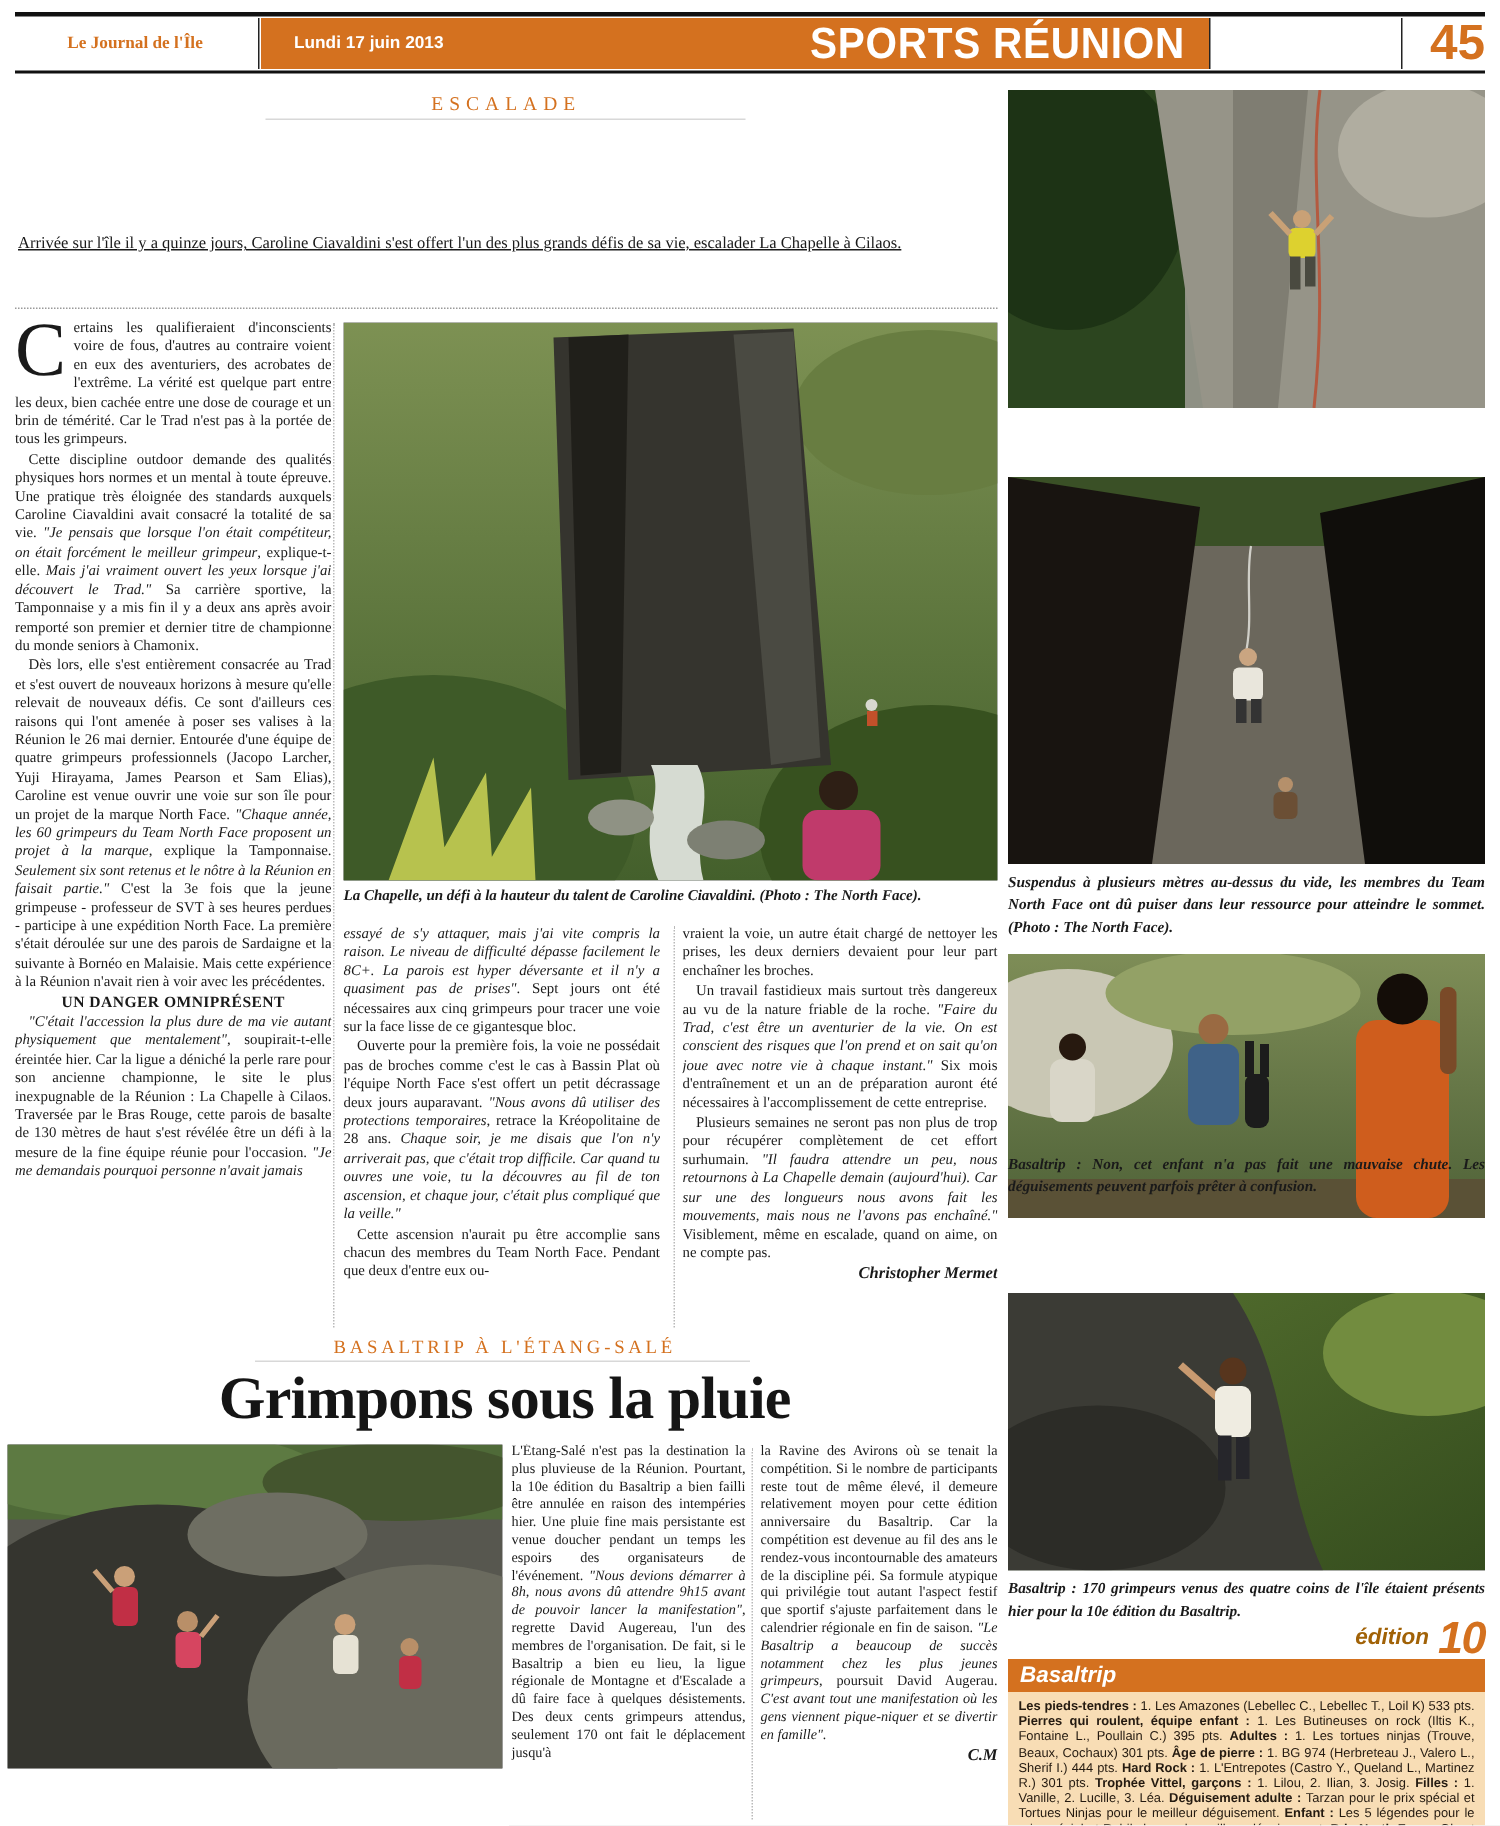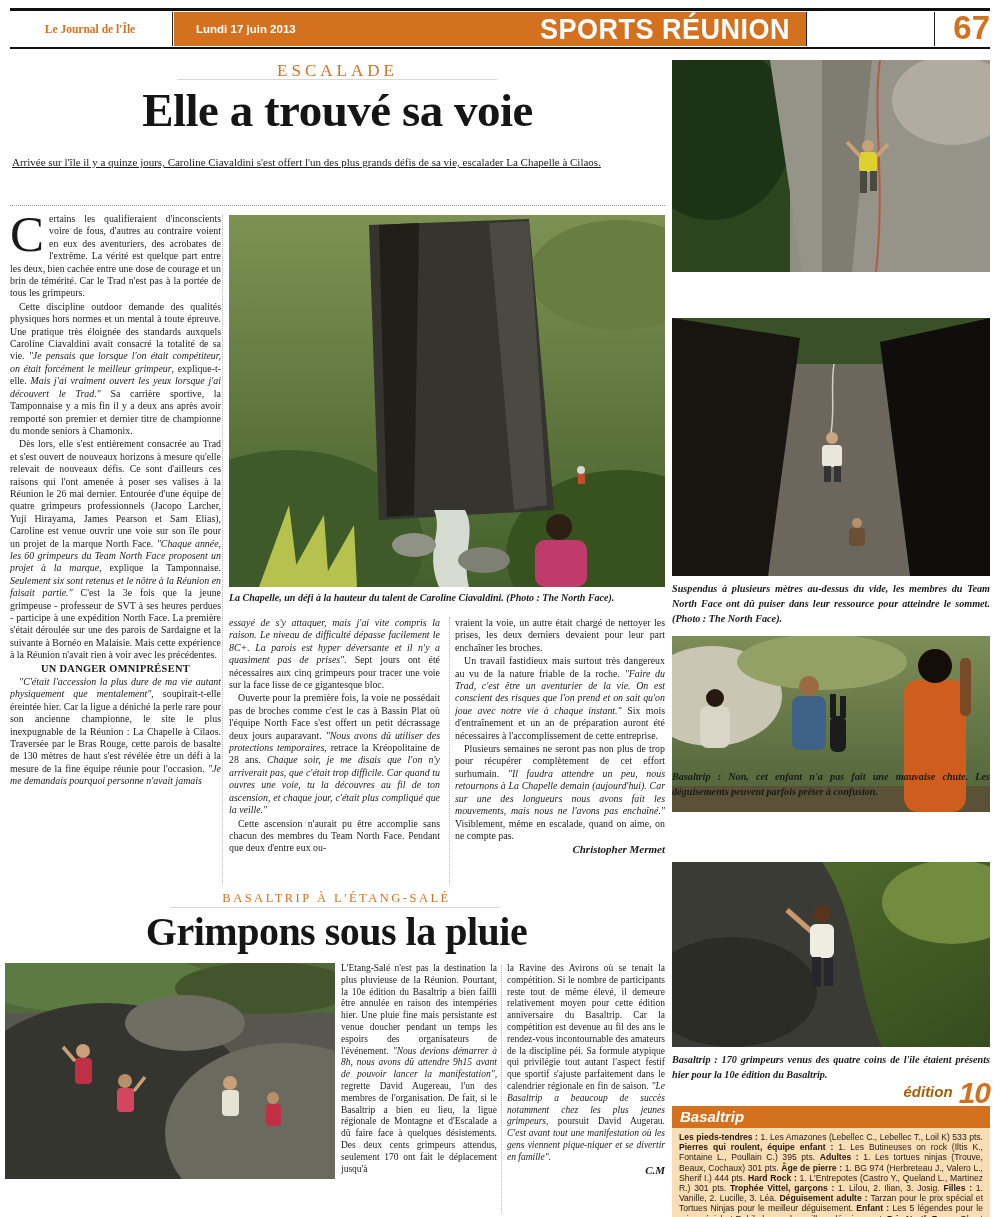--- a/index.html
+++ b/index.html
@@ -10,21 +10,21 @@
   .rule{background:#111;}
   .vline{width:1px;background:#222;}
   .hdr-masthead{color:var(--accent);font-weight:bold;font-size:11.5px;text-align:center;line-height:34px;}
   .hdr-bar{background:var(--accent);}
   .hdr-date{position:absolute;left:22px;top:0;color:#fff;font-weight:bold;font-size:11.5px;line-height:34px;
             font-family:"Liberation Sans",sans-serif;}
   .hdr-section{position:absolute;right:16px;top:1px;color:#fff;font-weight:bold;font-size:27px;line-height:33px;
             font-family:"Liberation Sans",sans-serif;letter-spacing:.5px;transform:scaleY(1.08);transform-origin:center;}
   .hdr-page{color:var(--accent);font-weight:bold;font-size:33px;line-height:36px;text-align:right;
             font-family:"Liberation Sans",sans-serif;}
-  .kicker{color:var(--accent);text-align:center;font-size:17px;letter-spacing:4px;font-weight:500;}
+  .kicker{color:var(--accent);text-align:center;font-size:13px;letter-spacing:4px;font-weight:500;}
   .kicker-rule{height:1px;background:#d8d8d8;}
   .headline{font-weight:bold;text-align:center;letter-spacing:-.5px;color:#151515;}
   .h1a{font-size:47px;line-height:52px;}
   .h2a{font-size:40px;line-height:44px;}
   .standfirst{font-size:11px;line-height:21px;text-decoration:underline;}
   .dotrule{border-bottom:1px dotted #9a9a9a;}
   .vdot{border-left:1px dotted #b9b9b9;}
   .bodytxt{text-align:justify;overflow:hidden;}
   .a1{font-size:9.9px;line-height:12.4px;}
   .a2{font-size:9.5px;line-height:11.8px;}
@@ -56,26 +56,25 @@
 
   <div class="abs rule" style="left:10px;top:8px;width:980px;height:3px"></div>
   <div class="abs hdr-masthead" style="left:10px;top:12px;width:160px;height:36px">Le Journal de l'Île</div>
   <div class="abs vline" style="left:172px;top:12px;height:34px"></div>
   <div class="abs hdr-bar" style="left:174px;top:12px;width:632px;height:34px">
     <span class="hdr-date">Lundi 17 juin 2013</span>
     <span class="hdr-section">SPORTS RÉUNION</span>
   </div>
   <div class="abs vline" style="left:806px;top:12px;height:34px"></div>
   <div class="abs vline" style="left:934px;top:12px;height:34px"></div>
-  <div class="abs hdr-page" style="left:905px;top:10px;width:85px">67</div>
+  <div class="abs hdr-page" style="left:905px;top:10px;width:85px">45</div>
   <div class="abs rule" style="left:10px;top:47px;width:980px;height:2px"></div>
 
   <div class="abs kicker" style="left:10px;top:61px;width:655px">ESCALADE</div>
   <div class="abs kicker-rule" style="left:177px;top:79px;width:320px"></div>
-  <div class="abs headline h1a" style="left:10px;top:84px;width:655px">Elle a trouvé sa voie</div>
   <div class="abs standfirst" style="left:12px;top:152px;width:650px">Arrivée sur l'île il y a quinze jours, Caroline Ciavaldini s'est offert l'un des plus grands défis de sa vie, escalader La Chapelle à Cilaos.</div>
   <div class="abs dotrule" style="left:10px;top:204px;width:655px;height:1px"></div>
 
   <div class="abs bodytxt a1" style="left:10px;top:213px;width:211px;height:674px">
     <p><span class="dropcap">C</span><span><span>ertains les qualifieraient d'inconscients voire de fous, d'autres au contraire voient en eux des aventuriers, des acrobates de l'extrême. La vérité est quelque part entre les deux, bien cachée entre une dose de courage et un brin de témérité. Car le Trad n'est pas à la portée de tous les grimpeurs.</span></span></p>
     <p><span>Cette discipline outdoor demande des qualités physiques hors normes et un mental à toute épreuve. Une pratique très éloignée des standards auxquels Caroline Ciavaldini avait consacré la totalité de sa vie. </span><span class="it">"Je pensais que lorsque l'on était compétiteur, on était forcément le meilleur grimpeur</span><span>, explique-t-elle. </span><span class="it">Mais j'ai vraiment ouvert les yeux lorsque j'ai découvert le Trad."</span><span> Sa carrière sportive, la Tamponnaise y a mis fin il y a deux ans après avoir remporté son premier et dernier titre de championne du monde seniors à Chamonix.</span></p>
     <p><span>Dès lors, elle s'est entièrement consacrée au Trad et s'est ouvert de nouveaux horizons à mesure qu'elle relevait de nouveaux défis. Ce sont d'ailleurs ces raisons qui l'ont amenée à poser ses valises à la Réunion le 26 mai dernier. Entourée d'une équipe de quatre grimpeurs professionnels (Jacopo Larcher, Yuji Hirayama, James Pearson et Sam Elias), Caroline est venue ouvrir une voie sur son île pour un projet de la marque North Face. </span><span class="it">"Chaque année, les 60 grimpeurs du Team North Face proposent un projet à la marque</span><span>, explique la Tamponnaise. </span><span class="it">Seulement six sont retenus et le nôtre à la Réunion en faisait partie."</span><span> C'est la 3e fois que la jeune grimpeuse - professeur de SVT à ses heures perdues - participe à une expédition North Face. La première s'était déroulée sur une des parois de Sardaigne et la suivante à Bornéo en Malaisie. Mais cette expérience à la Réunion n'avait rien à voir avec les précédentes.</span></p>
     <p class="subhead">UN DANGER OMNIPRÉSENT</p>
     <p><span class="it">"C'était l'accession la plus dure de ma vie autant physiquement que mentalement"</span><span>, soupirait-t-elle éreintée hier. Car la ligue a déniché la perle rare pour son ancienne championne, le site le plus inexpugnable de la Réunion : La Chapelle à Cilaos. Traversée par le Bras Rouge, cette parois de basalte de 130 mètres de haut s'est révélée être un défi à la mesure de la fine équipe réunie pour l'occasion. </span><span class="it">"Je me demandais pourquoi personne n'avait jamais</span></p>
   </div>

